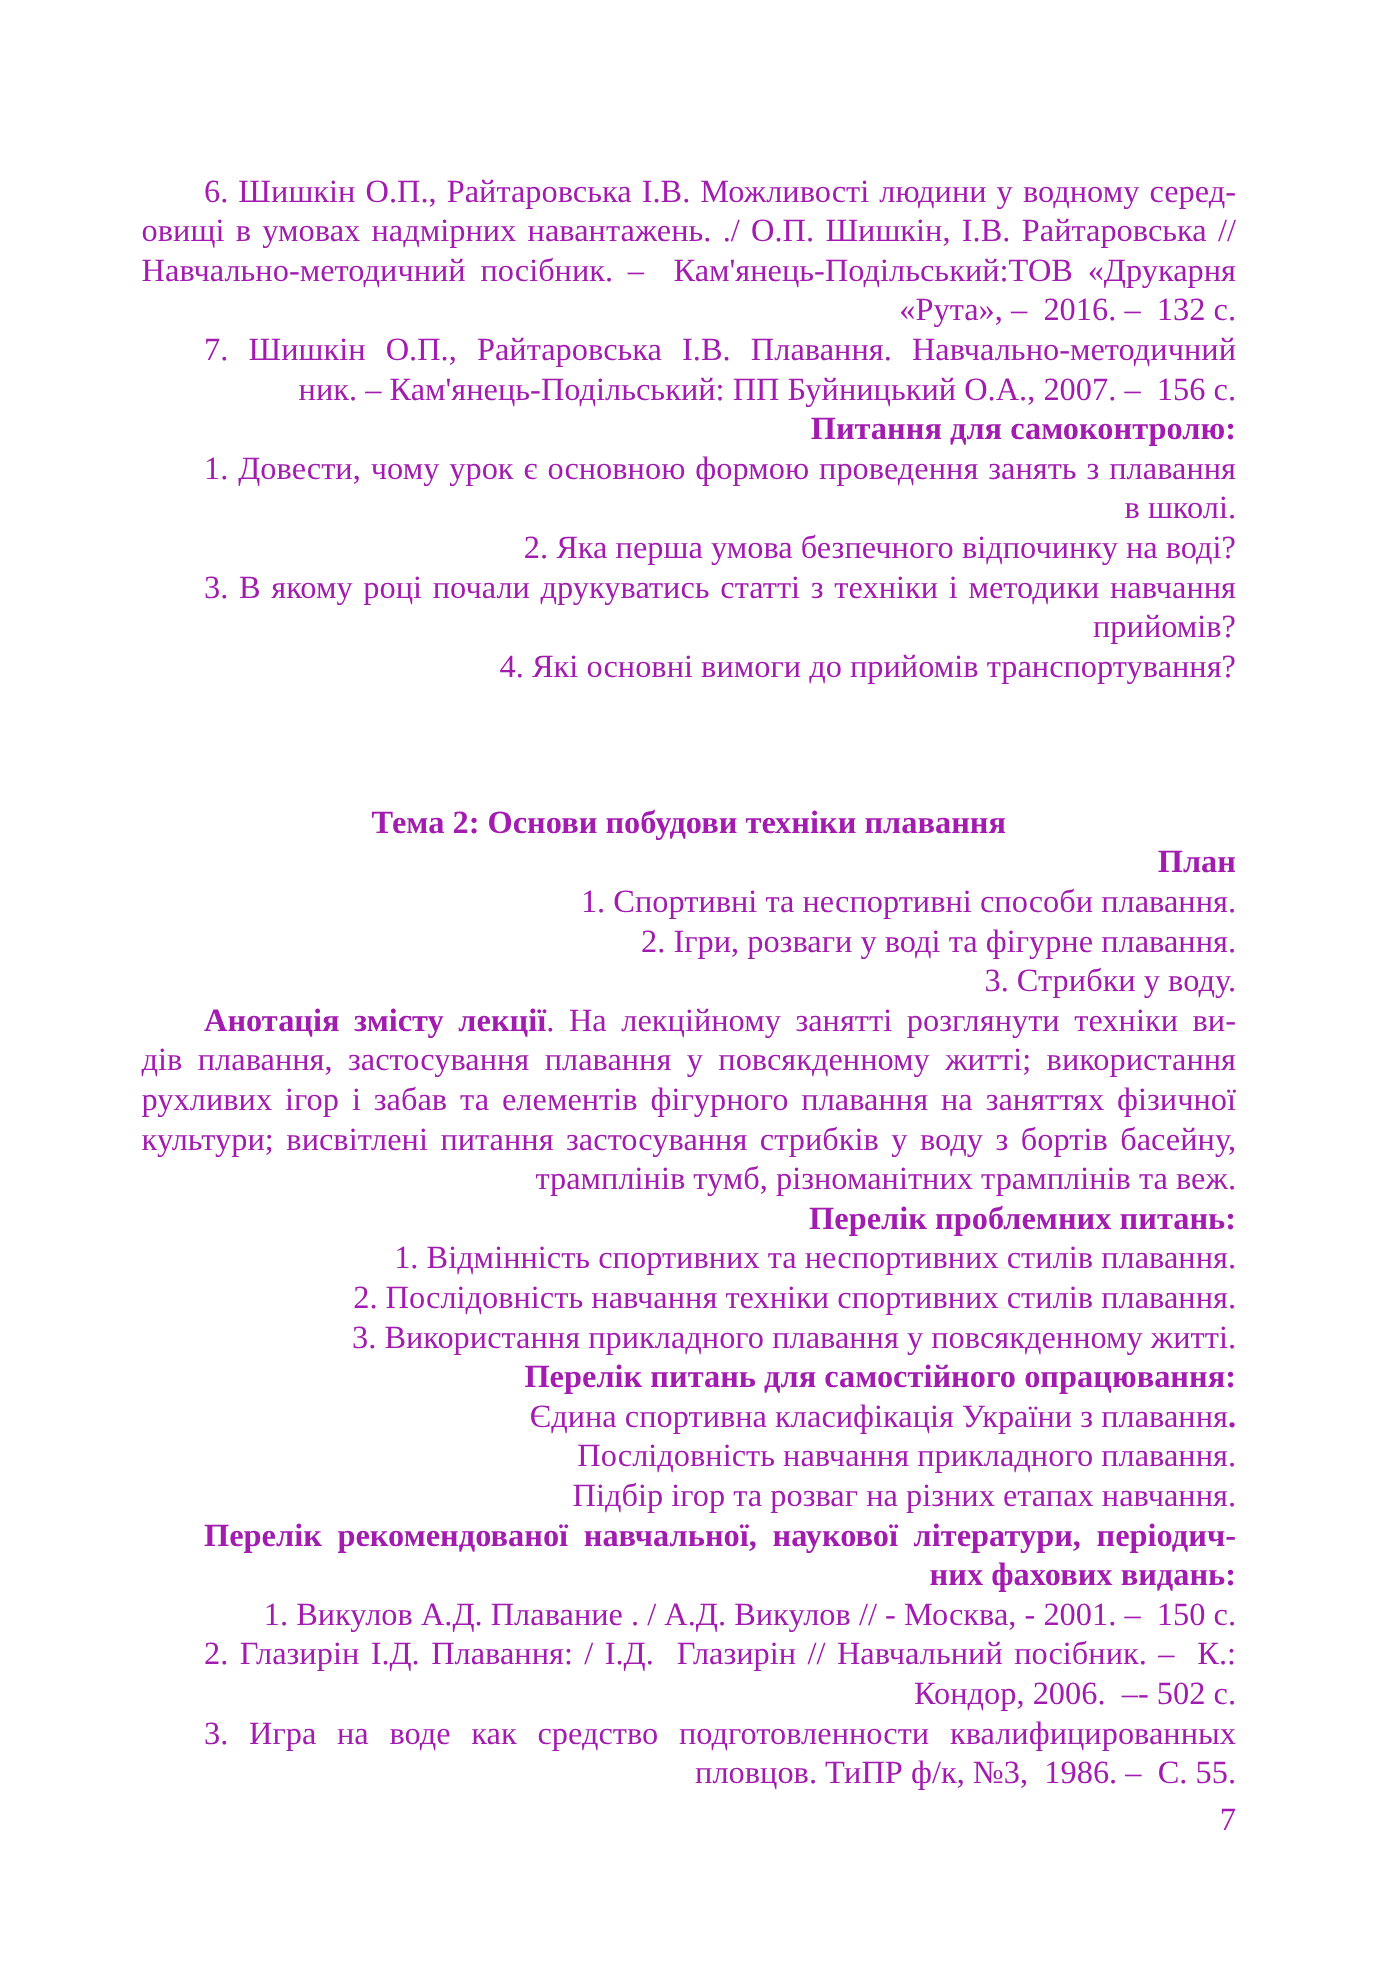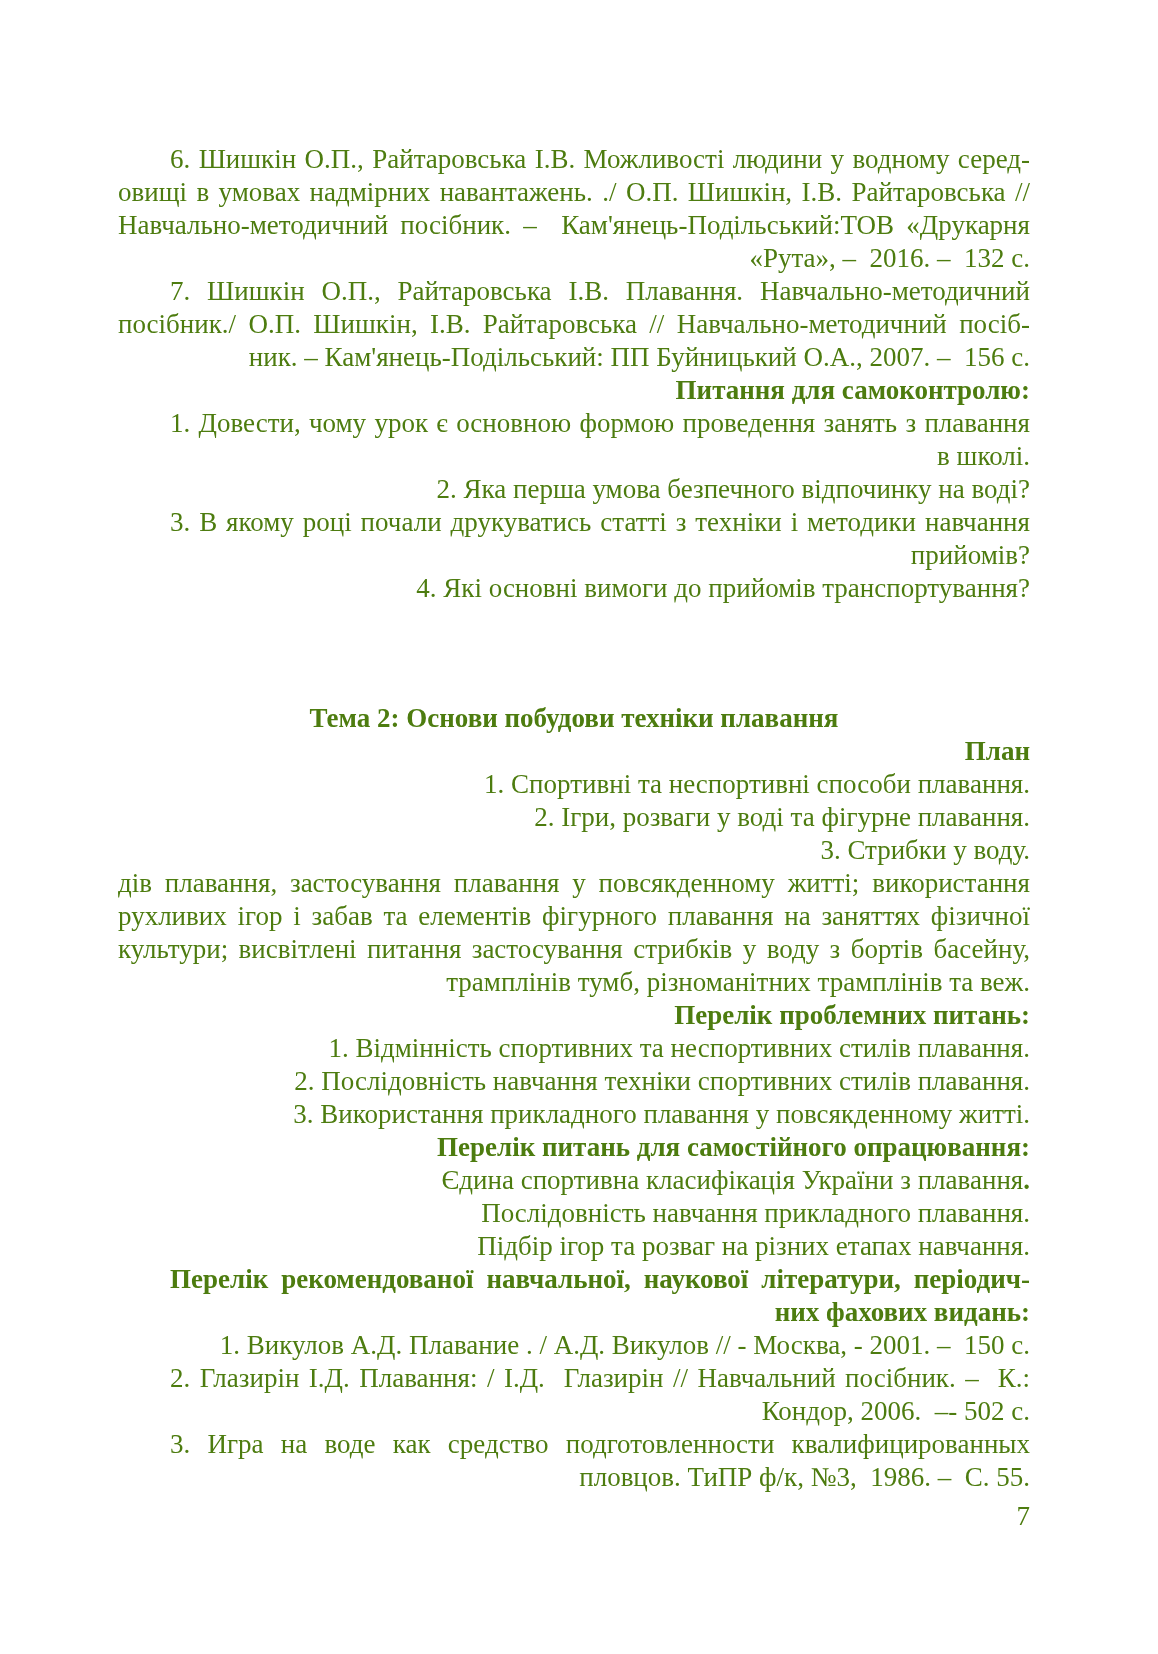--- a/index.html
+++ b/index.html
@@ -6,21 +6,21 @@
   html, body {
     margin: 0;
     padding: 0;
     background: #ffffff;
   }
   .page {
     position: relative;
     width: 1158px;
     height: 1654px;
     background: #ffffff;
-    color: #4d7c0f;
+    color: #a21caf;
     font-family: "Liberation Serif", "DejaVu Serif", serif;
     overflow: hidden;
   }
   .text-block {
     position: absolute;
     left: 118px;
     top: 143px;
     width: 912px;
   }
   .line {
@@ -57,35 +57,35 @@
 <body>
 
 <div class="page">
   <div class="text-block">
 
     <div class="line justify indent"><span>6. Шишкін О.П., Райтаровська І.В. Можливості людини у водному серед-</span></div>
       <div class="line justify"><span>овищі в умовах надмірних навантажень. ./ О.П. Шишкін, І.В. Райтаровська //</span></div>
       <div class="line justify"><span>Навчально-методичний посібник. –&nbsp; Кам'янець-Подільський:ТОВ «Друкарня</span></div>
       <div class="line left"><span>«Рута», –&nbsp; 2016. –&nbsp; 132 с.</span></div>
       <div class="line justify indent"><span>7. Шишкін О.П., Райтаровська І.В. Плавання. Навчально-методичний</span></div>
-      <div class="line justify"><span>посібник./ О.П. Шишкін, І.В. Райтаровська // Навчально-методичний посіб-</span></div>
       <div class="line left"><span>ник. – Кам'янець-Подільський: ПП Буйницький О.А., 2007. –&nbsp; 156 с.</span></div>
       <div class="line left indent"><span class="b">Питання для самоконтролю:</span></div>
       <div class="line justify indent"><span>1. Довести, чому урок є основною формою проведення занять з плавання</span></div>
       <div class="line left"><span>в школі.</span></div>
       <div class="line left indent"><span>2. Яка перша умова безпечного відпочинку на воді?</span></div>
       <div class="line justify indent"><span>3. В якому році почали друкуватись статті з техніки і методики навчання</span></div>
       <div class="line left"><span>прийомів?</span></div>
       <div class="line left indent"><span>4. Які основні вимоги до прийомів транспортування?</span></div>
       <div class="gap" style="height: 66px;"></div>
       <div class="line center"><span class="b">Тема 2: Основи побудови техніки плавання</span></div>
       <div class="line left indent"><span class="b">План</span></div>
       <div class="line left indent"><span>1. Спортивні та неспортивні способи плавання.</span></div>
       <div class="line left indent"><span>2. Ігри, розваги у воді та фігурне плавання.</span></div>
       <div class="line left indent"><span>3. Стрибки у воду.</span></div>
+      <div class="line justify indent"><span class="b">Анотація змісту лекції</span><span>. На лекційному занятті розглянути техніки ви-</span></div>
       <div class="line justify"><span>дів плавання, застосування плавання у повсякденному житті; використання</span></div>
       <div class="line justify"><span>рухливих ігор і забав та елементів фігурного плавання на заняттях фізичної</span></div>
       <div class="line justify"><span>культури; висвітлені питання застосування стрибків у воду з бортів басейну,</span></div>
       <div class="line left"><span>трамплінів тумб, різноманітних трамплінів та веж.</span></div>
       <div class="line left indent"><span class="b">Перелік проблемних питань:</span></div>
       <div class="line left indent"><span>1. Відмінність спортивних та неспортивних стилів плавання.</span></div>
       <div class="line left indent"><span>2. Послідовність навчання техніки спортивних стилів плавання.</span></div>
       <div class="line left indent"><span>3. Використання прикладного плавання у повсякденному житті.</span></div>
       <div class="line left indent"><span class="b">Перелік питань для самостійного опрацювання:</span></div>
       <div class="line left indent"><span>Єдина спортивна класифікація України з плавання</span><span class="b">.</span></div>

